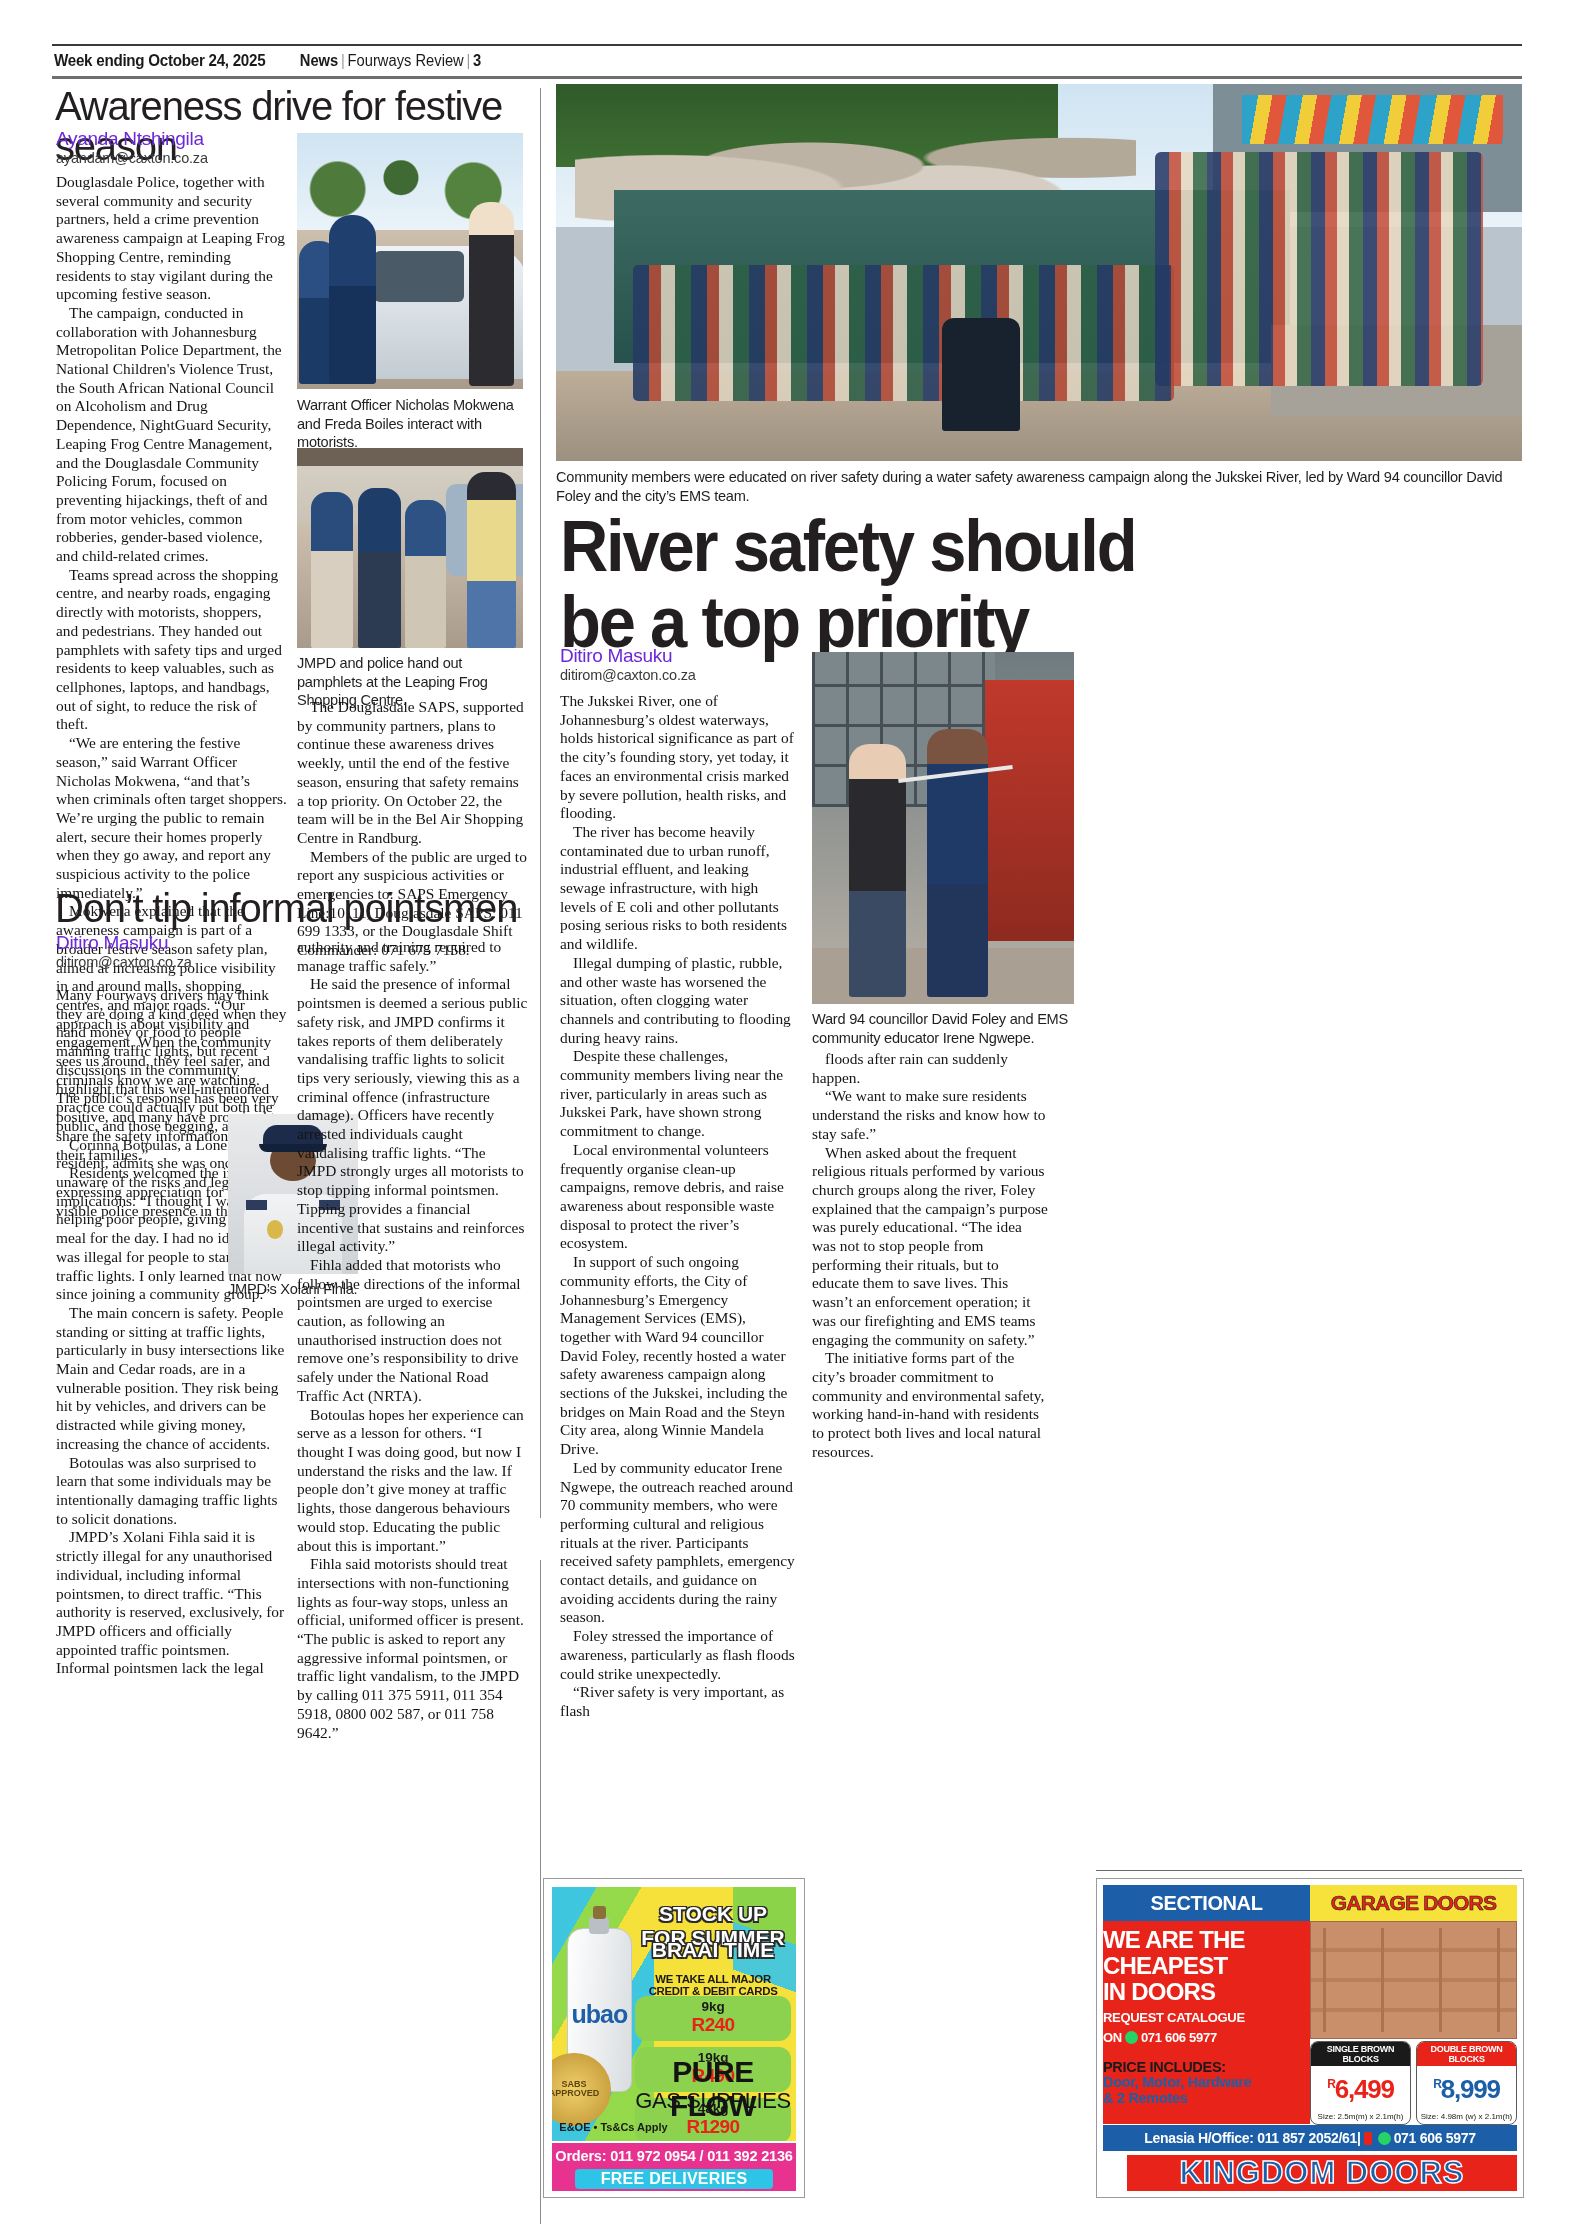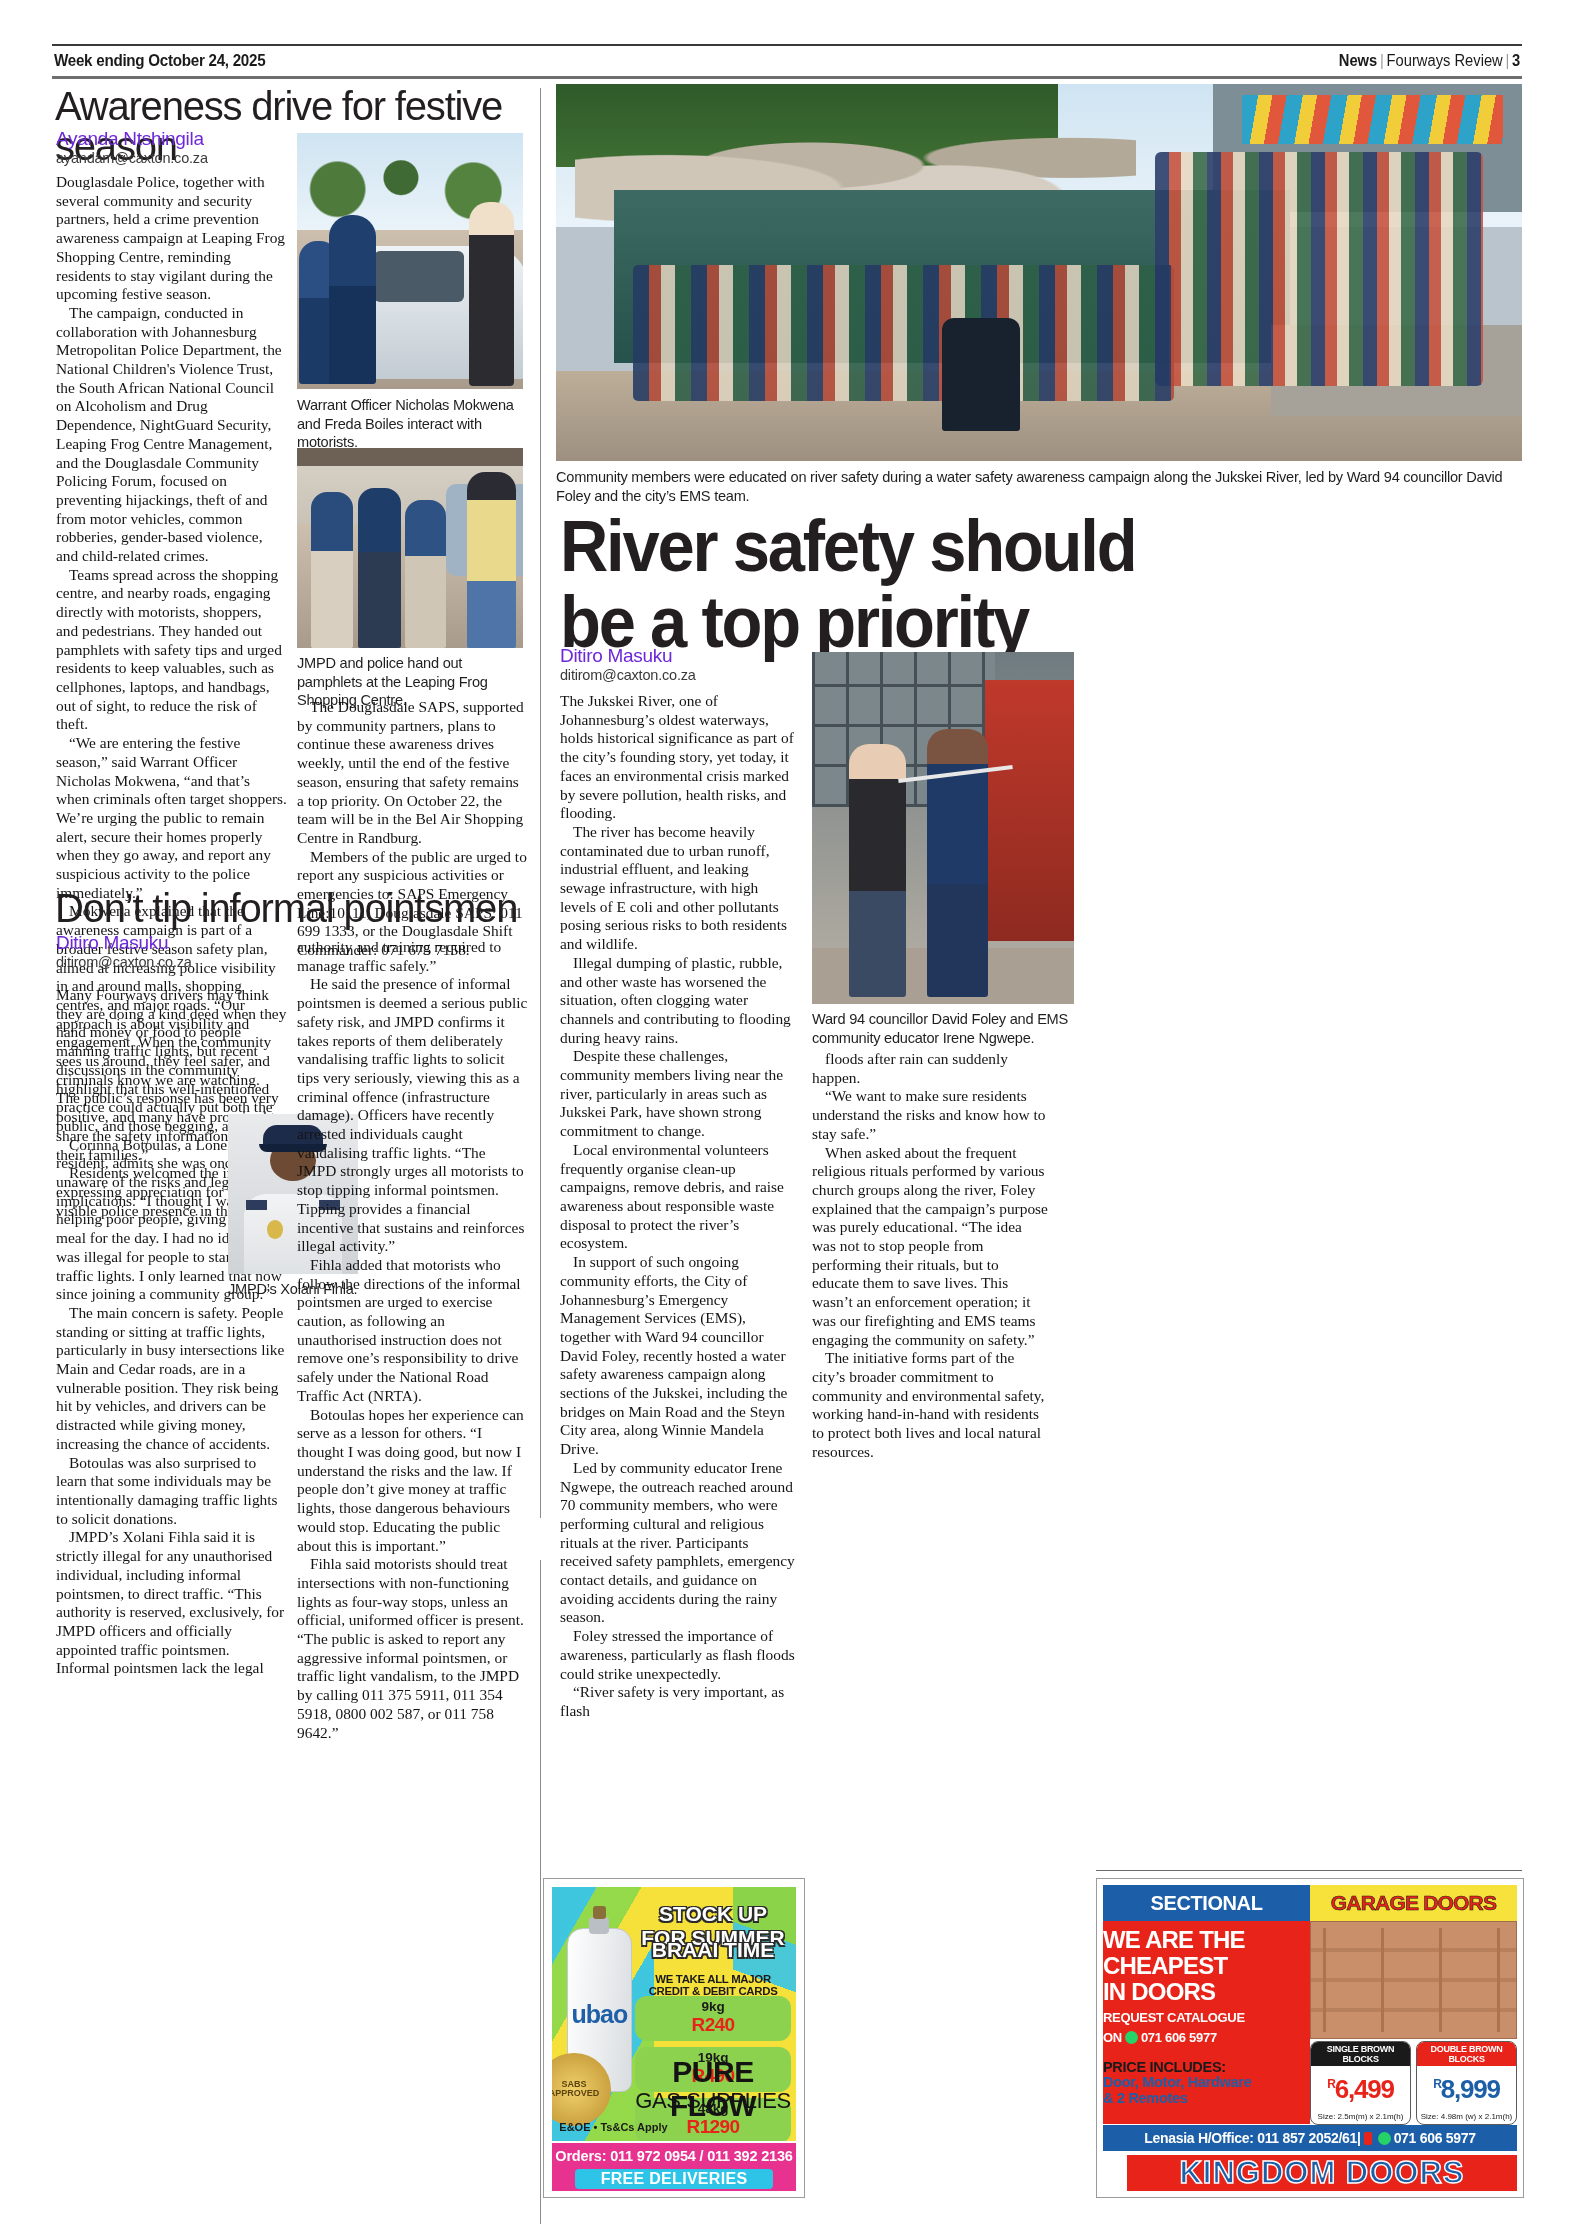--- a/index.html
+++ b/index.html
@@ -3,21 +3,21 @@
 <meta charset="utf-8">
 <style>
   html,body{margin:0;padding:0;background:#ffffff;}
   body{width:1572px;height:2224px;position:relative;font-family:"Liberation Serif",serif;color:#1a1a1a;}
   .page{position:absolute;left:0;top:0;width:1572px;height:2224px;background:#fff;overflow:hidden;}
 
   
   .masthead{position:absolute;left:52px;top:44px;width:1470px;}
   .mh-rule-top{height:2px;background:#3a3a3a;}
   .mh-rule-bot{height:3px;background:#6f6f6f;}
-  .mh-row{display:flex;align-items:baseline;justify-content:space-between;padding:5px 2px 6px 2px;}
+  .mh-row{display:flex;align-items:baseline;justify-content:flex-start;padding:5px 2px 6px 2px;}
   .mh-left{font-family:"Liberation Sans",sans-serif;font-weight:bold;font-size:16.5px;letter-spacing:-0.3px;color:#1a1a1a;
            transform:scaleX(.92);transform-origin:left center;white-space:nowrap;}
   .mh-right{font-family:"Liberation Sans",sans-serif;font-size:16px;color:#1a1a1a;white-space:nowrap;
             transform:scaleX(.92);transform-origin:right center;}
   .mh-right b{font-weight:bold;}
   .mh-sep{color:#9a9a9a;padding:0 3px;}
 
   
   .hl{font-family:"Liberation Sans",sans-serif;font-weight:normal;color:#231f20;letter-spacing:-1.2px;line-height:1.0;}
   .byline{font-family:"Liberation Sans",sans-serif;font-size:19px;color:#6d28d9;line-height:1.12;letter-spacing:-0.3px;}

